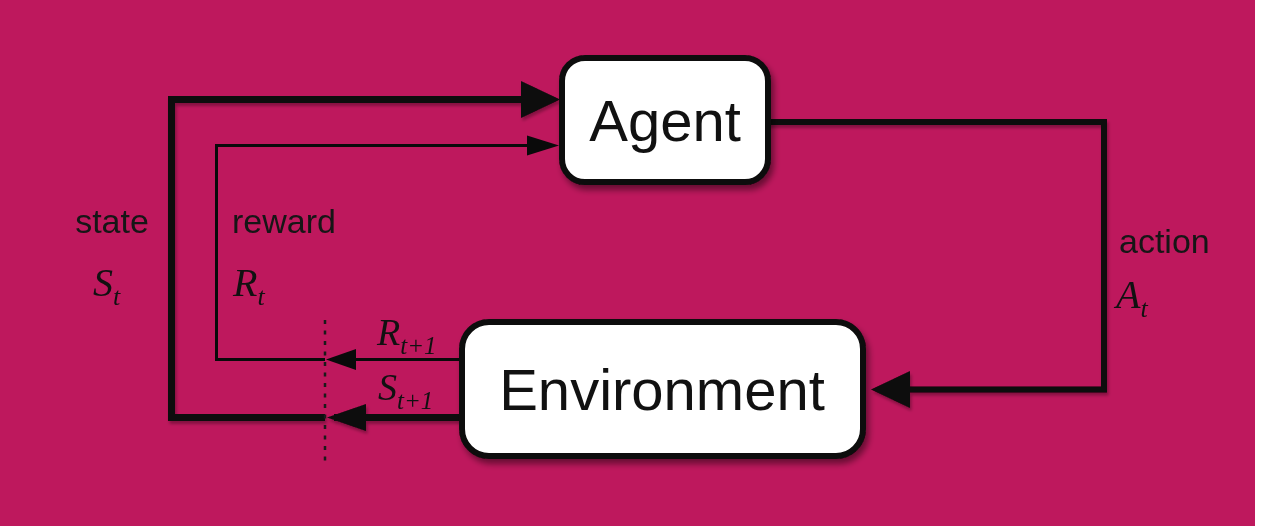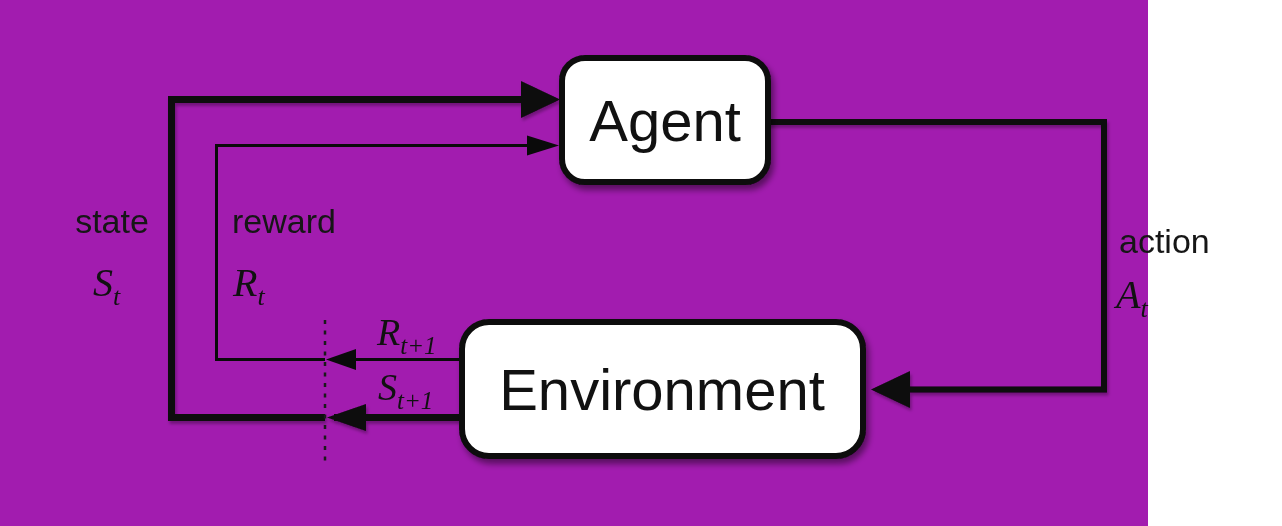--- a/index.html
+++ b/index.html
@@ -6,23 +6,23 @@
     margin: 0;
     padding: 0;
     background: #ffffff;
     width: 1282px;
     height: 526px;
     overflow: hidden;
     font-family: "Liberation Sans", sans-serif;
   }
   .stage {
     position: relative;
-    width: 1148px;
+    width: 1255px;
     height: 526px;
-    background: #a21caf;
+    background: #be185d;
   }
   svg { display: block; }
 
   .node-box {
     fill: #ffffff;
     stroke: #0a0a0a;
     stroke-width: 6px;
   }
   .node-label {
     fill: #111111;

